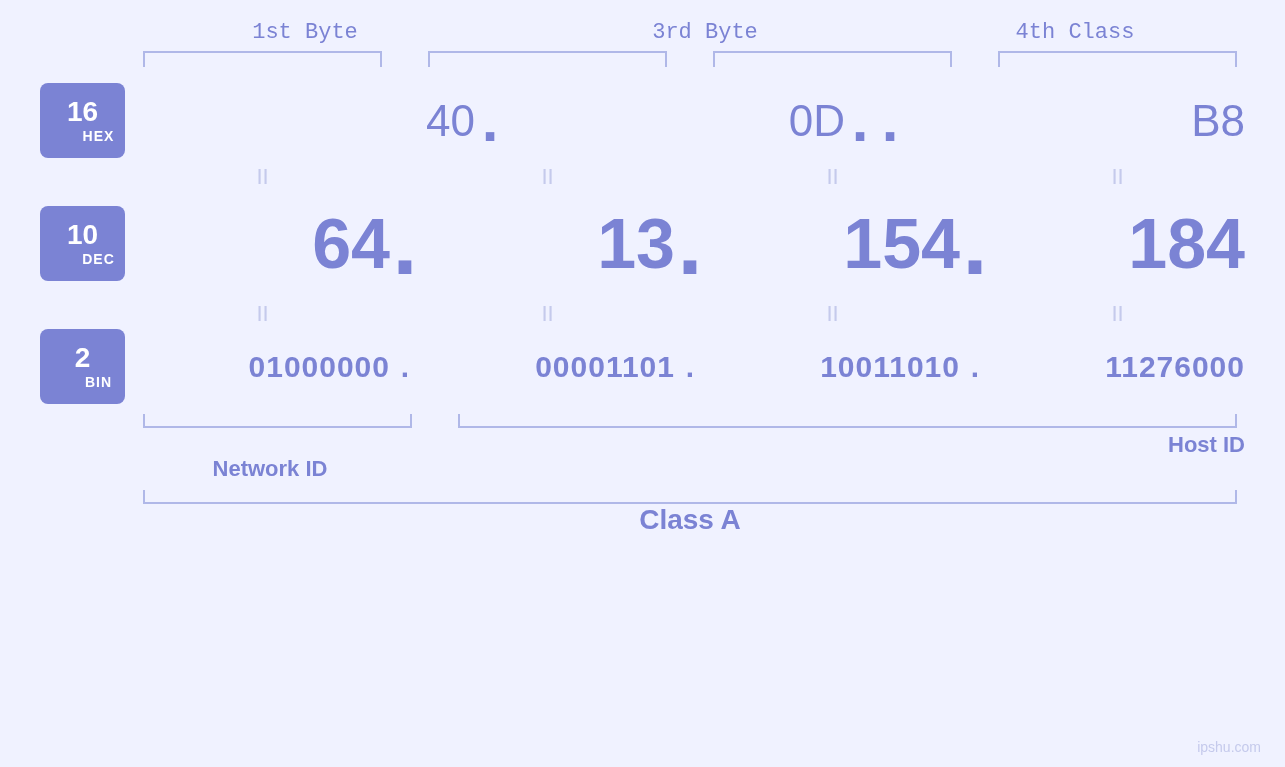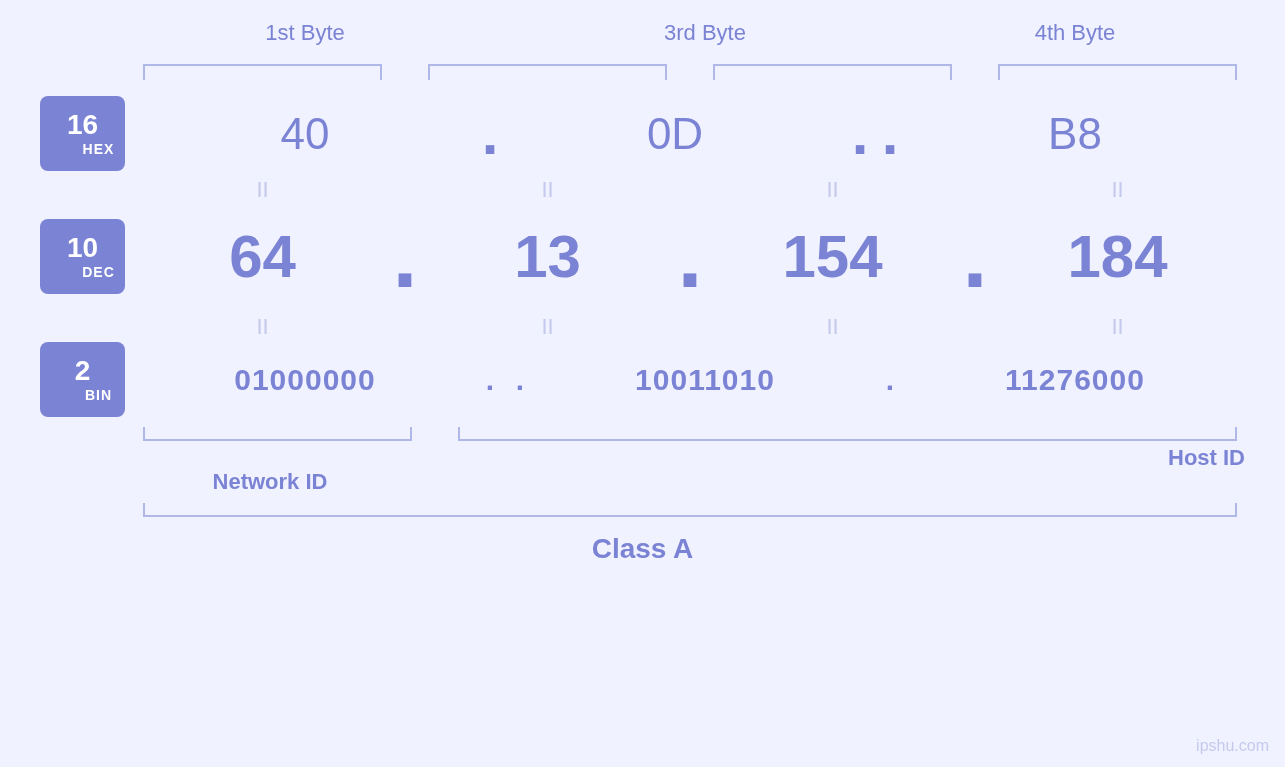--- a/index.html
+++ b/index.html
@@ -20,21 +20,22 @@
       flex-direction: column;
       align-items: center;
       padding: 20px 40px 10px 40px;
     }
 
     
     .byte-labels-row {
       display: flex;
       width: 100%;
       margin-left: 130px;
-      margin-bottom: 12px;
+      margin-bottom: 0px;
+      font-family: Liberation Mono, monospace;
     }
 
     .byte-label {
       flex: 1;
       text-align: center;
       color: #7b83d4;
       font-size: 22px;
       font-weight: 400;
       padding-bottom: 6px;
     }
@@ -86,31 +87,31 @@
 
     .values-row {
       display: flex;
       flex: 1;
       align-items: center;
       justify-content: space-around;
     }
 
     .byte-value {
       flex: 1;
-      text-align: center;
+      text-align: right;
       color: #7b83d4;
     }
 
     .hex-value {
       font-size: 44px;
       font-weight: 400;
     }
 
     .dec-value {
-      font-size: 60px;
+      font-size: 70px;
       font-weight: 700;
     }
 
     .bin-value {
       font-size: 30px;
       font-weight: 700;
       letter-spacing: 1px;
     }
 
     .dot {
@@ -122,39 +123,39 @@
       width: 30px;
     }
 
     .dec-dot {
       font-size: 90px;
     }
 
     .watermark {
       position: absolute;
       bottom: 12px;
-      right: 16px;
+      right: 24px;
       color: #c5caec;
-      font-size: 16px;
+      font-size: 14px;
     }
   </style>
 </head>
 <body>
 
 <div class="main-container">
 
   <div style="display:flex; width:100%; align-items:flex-end; margin-bottom:0;">
     <div style="width:95px; flex-shrink:0;"></div>
     <div class="byte-labels-row" style="margin-left:0; flex:1; display:flex;">
       <div class="byte-label">1st Byte</div>
       <div style="width:30px;flex-shrink:0;"></div>
       <div style="width:30px;flex-shrink:0;"></div>
       <div class="byte-label">3rd Byte</div>
       <div style="width:30px;flex-shrink:0;"></div>
-      <div class="byte-label">4th Byte</div>
+      <div class="byte-label">4th Class</div>
     </div>
   </div>
 
   <div style="display:flex; width:100%; align-items:flex-start; margin-bottom:16px;">
     <div style="width:95px; flex-shrink:0;"></div>
     <div style="flex:1; display:flex;">
       <div class="bracket"></div>
       <div style="width:30px;flex-shrink:0;"></div>
       <div class="bracket"></div>
       <div style="width:30px;flex-shrink:0;"></div>
@@ -222,20 +223,21 @@
   </div>
 
   <div class="data-section">
     <div class="base-badge">
       <span class="badge-number">2</span>
       <span class="badge-label">BIN</span>
     </div>
     <div class="values-row">
       <div class="byte-value bin-value">01000000</div>
       <div class="dot" style="font-size:30px;">.</div>
+      <div class="byte-value bin-value">00001101</div>
       <div class="dot" style="font-size:30px;">.</div>
       <div class="byte-value bin-value">10011010</div>
       <div class="dot" style="font-size:30px;">.</div>
       <div class="byte-value bin-value">11276000</div>
     </div>
   </div>
 
   <div style="display:flex; width:100%; align-items:flex-start; margin-top:6px;">
     <div style="width:95px; flex-shrink:0;"></div>
 
@@ -256,20 +258,20 @@
       <div style="width:30px;flex-shrink:0;"></div>
       <div style="flex:3; text-align:right; color:#7b83d4; font-size:22px; font-weight:600;">Host ID</div>
     </div>
   </div>
 
   <div style="display:flex; width:100%; margin-top:2px;">
     <div style="width:95px; flex-shrink:0;"></div>
     <div style="flex:1; border-bottom:2px solid #b0b8e8; border-left:2px solid #b0b8e8; border-right:2px solid #b0b8e8; height:14px; margin:0 8px;"></div>
   </div>
 
-  <div style="display:flex; width:100%; margin-top:16px;flex-direction:column;">
+  <div style="display:flex; width:100%; margin-top:0;">
     <div style="width:95px; flex-shrink:0;"></div>
     <div style="flex:1; text-align:center; color:#7b83d4; font-size:28px; font-weight:600;">Class A</div>
   </div>
 
 </div>
 
 <div class="watermark">ipshu.com</div>
 
 </body></html>

